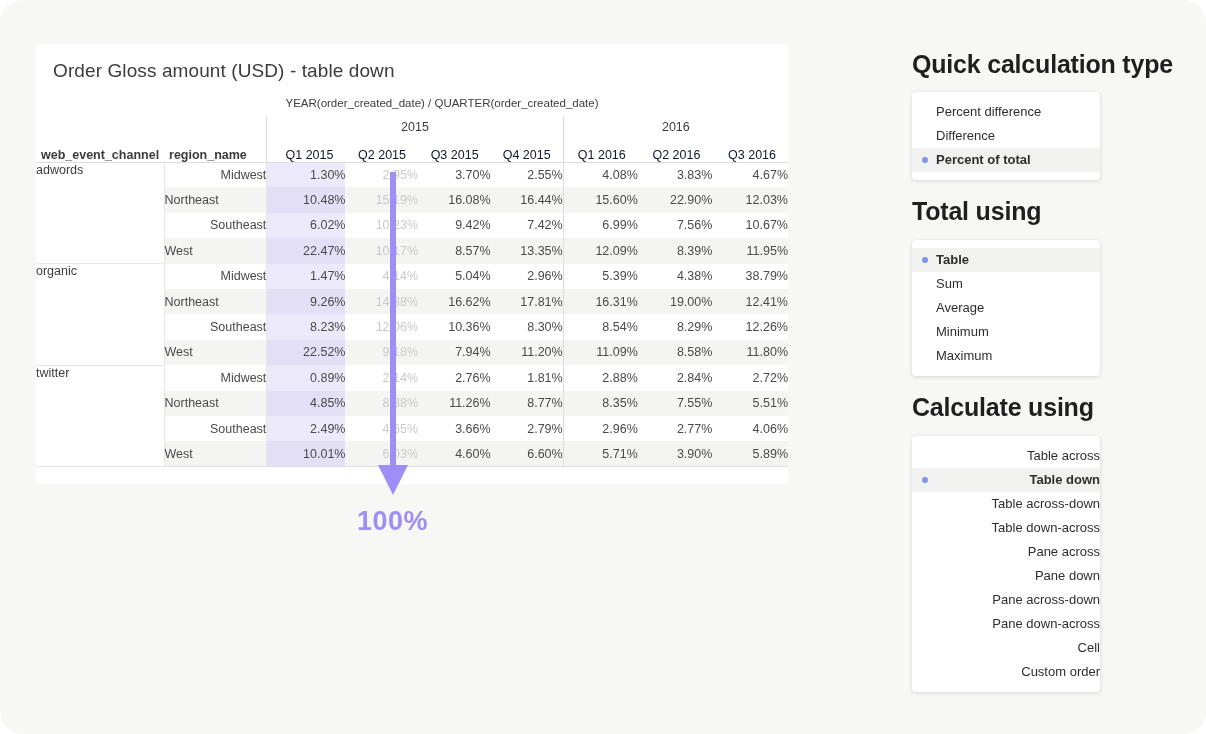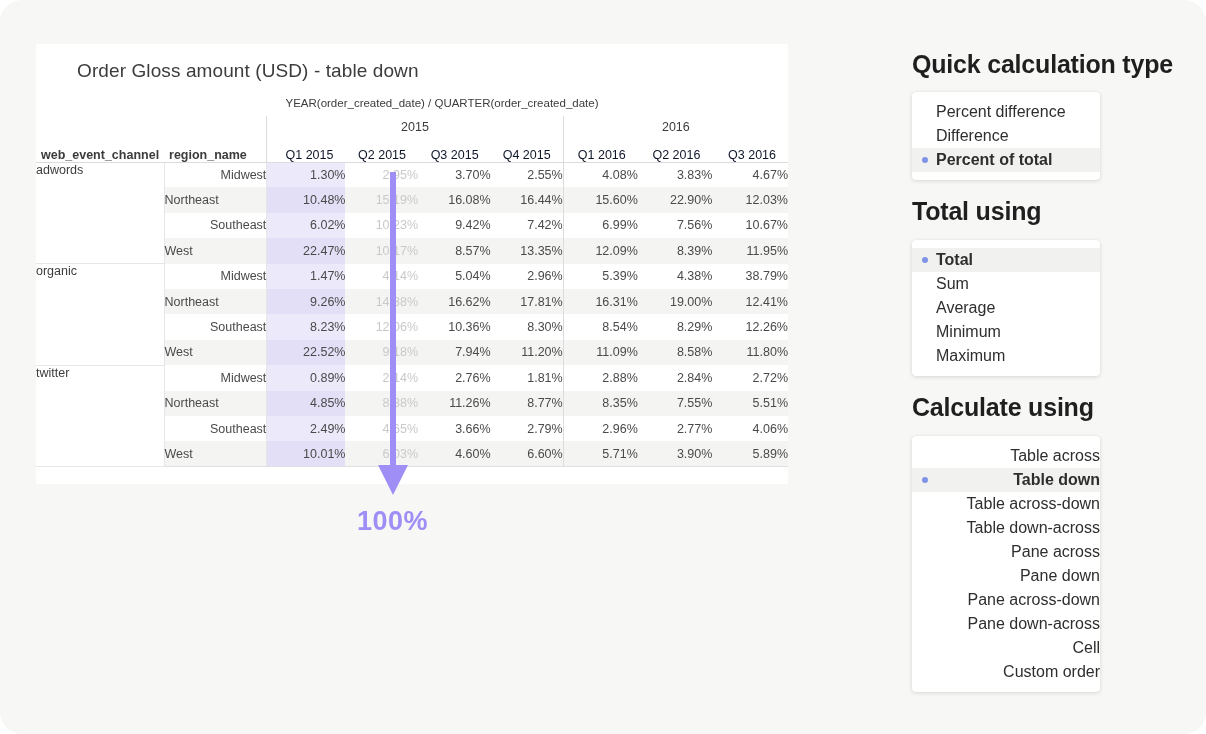--- a/index.html
+++ b/index.html
@@ -31,21 +31,20 @@
     background: #ffffff;
     border-radius: 3px;
   }
   #table-title {
     position: absolute;
     left: 17px;
     top: 16px;
     font-size: 19px;
     color: #3c3c3c;
     letter-spacing: .1px;
-    margin-left: 24px;
   }
   #pivot-caption {
     position: absolute;
     left: 0;
     top: 53px;
     width: 100%;
     text-align: center;
     font-size: 11.5px;
     font-weight: normal;
     color: #3c3c3c;
@@ -159,21 +158,21 @@
     background: #ffffff;
     border-radius: 4px;
     box-shadow: 0 1px 4px rgba(0,0,0,.13), 0 0 1px rgba(0,0,0,.10);
     padding: 8px 0;
   }
   .menu-item {
     position: relative;
     height: 24px;
     line-height: 24px;
     padding-left: 24px;
-    font-size: 16px;
+    font-size: 13px;
     color: #2e2e2e;
   }
   .menu-item.selected {
     background: #f1f1ef;
     font-weight: bold;
   }
   .menu-bullet {
     position: absolute;
     left: 10px;
     top: 9px;
@@ -356,21 +355,21 @@
 
   <div class="panel-heading" id="h-quick">Quick calculation type</div>
   <div class="menu-card" id="c-quick">
       <div class="menu-item"><span>Percent difference</span></div>
       <div class="menu-item"><span>Difference</span></div>
       <div class="menu-item selected"><span class="menu-bullet"></span><span>Percent of total</span></div>
     </div>
 
   <div class="panel-heading" id="h-total">Total using</div>
   <div class="menu-card" id="c-total">
-      <div class="menu-item selected"><span class="menu-bullet"></span><span>Total</span></div>
+      <div class="menu-item selected"><span class="menu-bullet"></span><span>Table</span></div>
       <div class="menu-item"><span>Sum</span></div>
       <div class="menu-item"><span>Average</span></div>
       <div class="menu-item"><span>Minimum</span></div>
       <div class="menu-item"><span>Maximum</span></div>
     </div>
 
   <div class="panel-heading" id="h-calc">Calculate using</div>
   <div class="menu-card" id="c-calc">
       <div class="menu-item"><span>Table across</span></div>
       <div class="menu-item selected"><span class="menu-bullet"></span><span>Table down</span></div>

